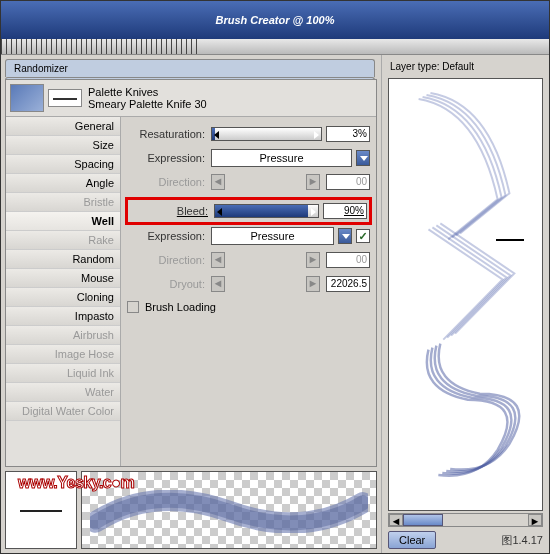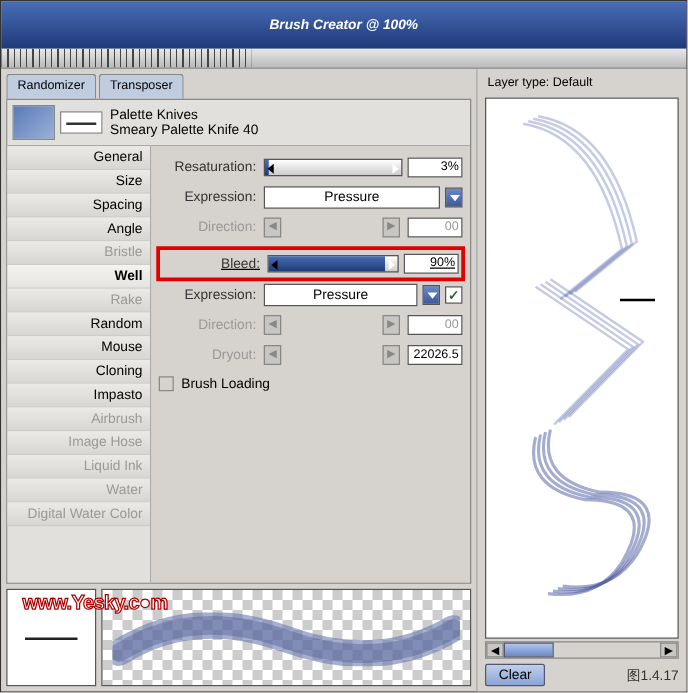--- a/index.html
+++ b/index.html
@@ -5,21 +5,21 @@
 * { box-sizing: border-box; margin: 0; padding: 0; font-family: Tahoma, Arial, sans-serif; font-size: 11px; }
 body { width: 550px; height: 554px; background: #f0f0f0; }
 .window { width: 550px; height: 554px; background: #d6d3ce; border: 1px solid #333; display: flex; flex-direction: column; }
 .titlebar { height: 38px; background: linear-gradient(to bottom, #4a6db5, #1e3a7a); color: #fff; display: flex; align-items: center; padding: 0 6px; font-weight: bold; }
 .titlebar .title { flex: 1; text-align: center; font-style: italic; }
 .ruler { height: 16px; background: linear-gradient(to bottom, #e8e8e8, #bababa); border-bottom: 1px solid #888; position: relative; overflow: hidden; }
 .ruler::before { content: ""; position: absolute; left: 0; top: 0; width: 200px; height: 100%; background: repeating-linear-gradient(to right, #444 0, #444 1px, transparent 1px, transparent 5px); }
 .body { flex: 1; display: flex; background: #d6d3ce; }
 .left-panel { width: 380px; display: flex; flex-direction: column; padding: 4px; }
 .right-panel { flex: 1; display: flex; flex-direction: column; padding: 4px 6px; background: #d6d3ce; border-left: 1px solid #aaa; }
-.tabs { display: flex; height: 20px; }
+.tabs { display: flex; height: 20px; flex-direction: column; }
 .tab { padding: 3px 8px; background: #c0cde0; border: 1px solid #888; border-bottom: none; margin-right: 2px; cursor: pointer; border-radius: 3px 3px 0 0; font-size: 10px; }
 .tab.active { background: #e8e6e2; font-weight: normal; }
 .tab-content { background: #d6d3ce; border: 1px solid #888; flex: 1; display: flex; flex-direction: column; }
 .brush-header { display: flex; align-items: center; padding: 4px; border-bottom: 1px solid #aaa; background: #e2e0dc; }
 .brush-icon { width: 34px; height: 28px; background: linear-gradient(135deg, #5a7ab8, #9ab0d8); margin-right: 4px; border: 1px solid #888; }
 .stroke-icon { width: 34px; height: 18px; background: #fff; border: 1px solid #888; margin-right: 6px; position: relative; }
 .stroke-icon::after { content: ""; position: absolute; left: 4px; right: 4px; top: 50%; border-top: 2px solid #333; }
 .brush-name { font-size: 10px; line-height: 12px; }
 .main-split { flex: 1; display: flex; }
 .category-list { width: 115px; background: #e2e0dc; border-right: 1px solid #aaa; }
@@ -76,21 +76,21 @@
       <div class="tabs">
         <div class="tab">Randomizer</div>
         <div class="tab">Transposer</div>
       </div>
       <div class="tab-content">
         <div class="brush-header">
           <div class="brush-icon"></div>
           <div class="stroke-icon"></div>
           <div class="brush-name">
             <div>Palette Knives</div>
-            <div>Smeary Palette Knife 40</div>
+            <div>Smeary Palette Knife 30</div>
           </div>
         </div>
         <div class="main-split">
           <div class="category-list">
             <div class="cat-item">General</div>
             <div class="cat-item">Size</div>
             <div class="cat-item">Spacing</div>
             <div class="cat-item">Angle</div>
             <div class="cat-item disabled">Bristle</div>
             <div class="cat-item selected">Well</div>

